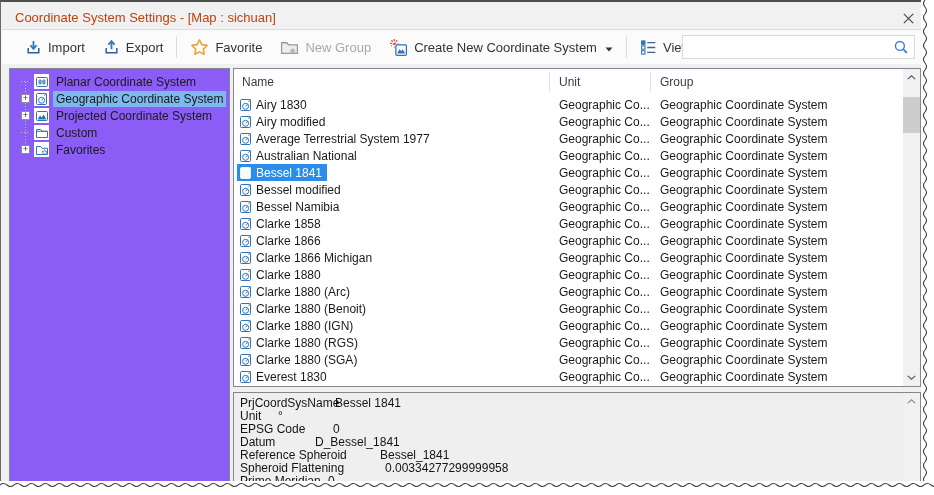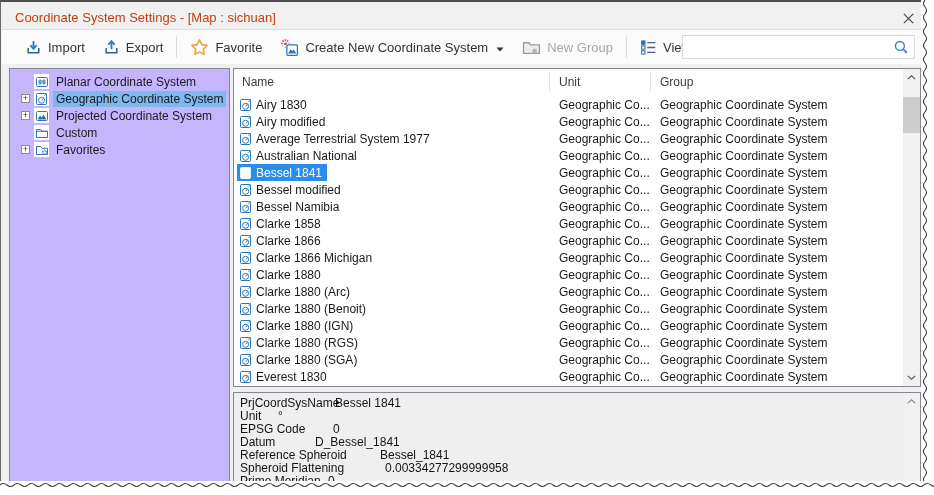--- a/index.html
+++ b/index.html
@@ -28,21 +28,21 @@
   .tb-sep { width:1px; height:22px; background:#dcdcdc; margin:0 4px; }
   .caret { display:inline-block; margin-left:2px; }
   .searchbox { position:absolute; left:680px; top:5px; width:233px; height:24px;
                background:#fff; border:1px solid #dadada; display:flex; align-items:center; }
   .searchbox input { flex:1; border:none; outline:none; height:20px; padding:0 6px;
                      font-family:"Liberation Sans", sans-serif; font-size:12px; background:transparent; }
   .searchbox .ic { margin-right:4px; }
 
   
   .tree-panel { position:absolute; left:8px; top:66px; width:221px; height:420px;
-                background:#c4b5fd; border:1px solid #828790; }
+                background:#8b5cf6; border:1px solid #828790; }
   .tree-inner { position:absolute; left:0; top:4px; right:0; }
   .tree-inner::before { content:''; position:absolute; left:15px; top:9px; width:1px; height:68px;
                         background:repeating-linear-gradient(#c4c4c4 0 1px, transparent 1px 3px); }
   .tree-row { position:relative; display:flex; align-items:center; height:17px; padding-left:11px; }
   .expander { width:9px; height:9px; border:1px solid #8f8f8f; background:#fff; color:#333;
               font-size:9px; line-height:7px; text-align:center; margin-right:4px; z-index:1; flex:none; }
   .expander-spacer { width:9px; height:9px; margin-right:4px; flex:none;
                      background:repeating-linear-gradient(90deg,#c4c4c4 0 1px, transparent 1px 3px);
                      background-size:140% 1px; background-position:0 4px; background-repeat:no-repeat; }
   .tree-ic { width:15px; height:15px; margin-right:4px; flex:none; z-index:1; background:#fff; }
@@ -130,43 +130,43 @@
         </div>
         <div class="tb-sep"></div>
         <div class="tb-btn">
           <span class="ic">
             <svg viewBox="0 0 18 18" width="19" height="19">
                 <path d="M9 1.8 L11.2 6.3 16.2 7 12.6 10.5 13.4 15.4 9 13.1 4.6 15.4 5.4 10.5 1.8 7 6.8 6.3 Z" fill="#fff" stroke="#e8a33d" stroke-width="1.5" stroke-linejoin="round"></path>
               </svg>
           </span>
           <span>Favorite</span>
         </div>
+        <div class="tb-btn disabled">
+          <span class="ic">
+            <svg viewBox="0 0 18 18" width="19" height="19">
+                <path d="M1.5 4.5 h5 l1.6 2 h8.4 v8 h-15 z" fill="#ededed" stroke="#9a9a9a" stroke-width="1.2"></path>
+                <path d="M12 9.8 v5 M9.5 12.3 h5 M10.3 10.6 l3.4 3.4 M13.7 10.6 l-3.4 3.4" stroke="#b5b5b5" stroke-width="1.1" fill="none"></path>
+              </svg>
+          </span>
+          <span>New Group</span>
+        </div>
         <div class="tb-btn">
           <span class="ic">
             <svg viewBox="0 0 18 18" width="19" height="19">
                 <path d="M5 1 v8 M1 5 h8 M2.2 2.2 l5.6 5.6 M7.8 2.2 l-5.6 5.6" stroke="#d9534f" stroke-width="1.2" stroke-dasharray="2 1.6" fill="none"></path>
                 <rect x="6.5" y="6.5" width="10" height="10" rx="1" fill="#fff" stroke="#2e75b6" stroke-width="1.2"></rect>
                 <path d="M7.6 14.6 L10 10.6 L11.8 12.6 L13 10.6 L15.4 14.6 Z" fill="#2e75b6"></path>
               </svg>
           </span>
           <span>Create New Coordinate System</span>
           <span class="caret">
             <svg width="8" height="5" viewBox="0 0 8 5">
                 <path d="M0.5 0.5 H7.5 L4 4.5 Z" fill="#333"></path>
               </svg>
           </span>
-        </div>
-        <div class="tb-btn disabled">
-          <span class="ic">
-            <svg viewBox="0 0 18 18" width="19" height="19">
-                <path d="M1.5 4.5 h5 l1.6 2 h8.4 v8 h-15 z" fill="#ededed" stroke="#9a9a9a" stroke-width="1.2"></path>
-                <path d="M12 9.8 v5 M9.5 12.3 h5 M10.3 10.6 l3.4 3.4 M13.7 10.6 l-3.4 3.4" stroke="#b5b5b5" stroke-width="1.1" fill="none"></path>
-              </svg>
-          </span>
-          <span>New Group</span>
         </div>
         <div class="tb-sep"></div>
         <div class="tb-btn">
           <span class="ic">
             <svg viewBox="0 0 16 16" width="17" height="17">
                 <rect x="1.5" y="1.8" width="3.2" height="3.2" fill="#2e75b6" stroke="#2e75b6"></rect>
                 <rect x="1.5" y="6.4" width="3.2" height="3.2" fill="#fff" stroke="#2e75b6"></rect>
                 <rect x="1.5" y="11" width="3.2" height="3.2" fill="#fff" stroke="#2e75b6"></rect>
                 <path d="M6.8 3.4 h7.6 M6.8 8 h7.6 M6.8 12.6 h7.6" stroke="#44608c" stroke-width="1.3" fill="none"></path>
               </svg>

